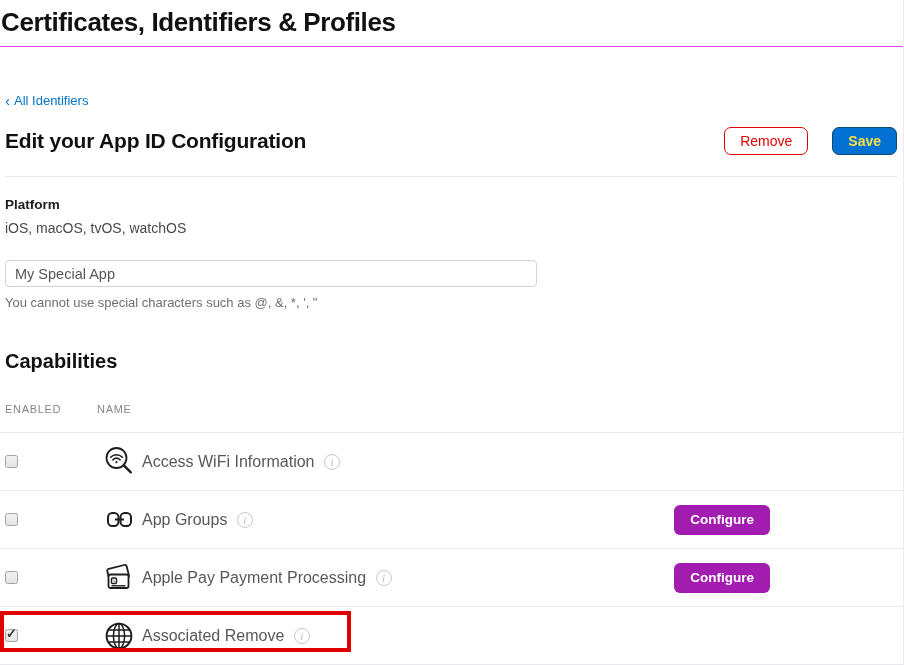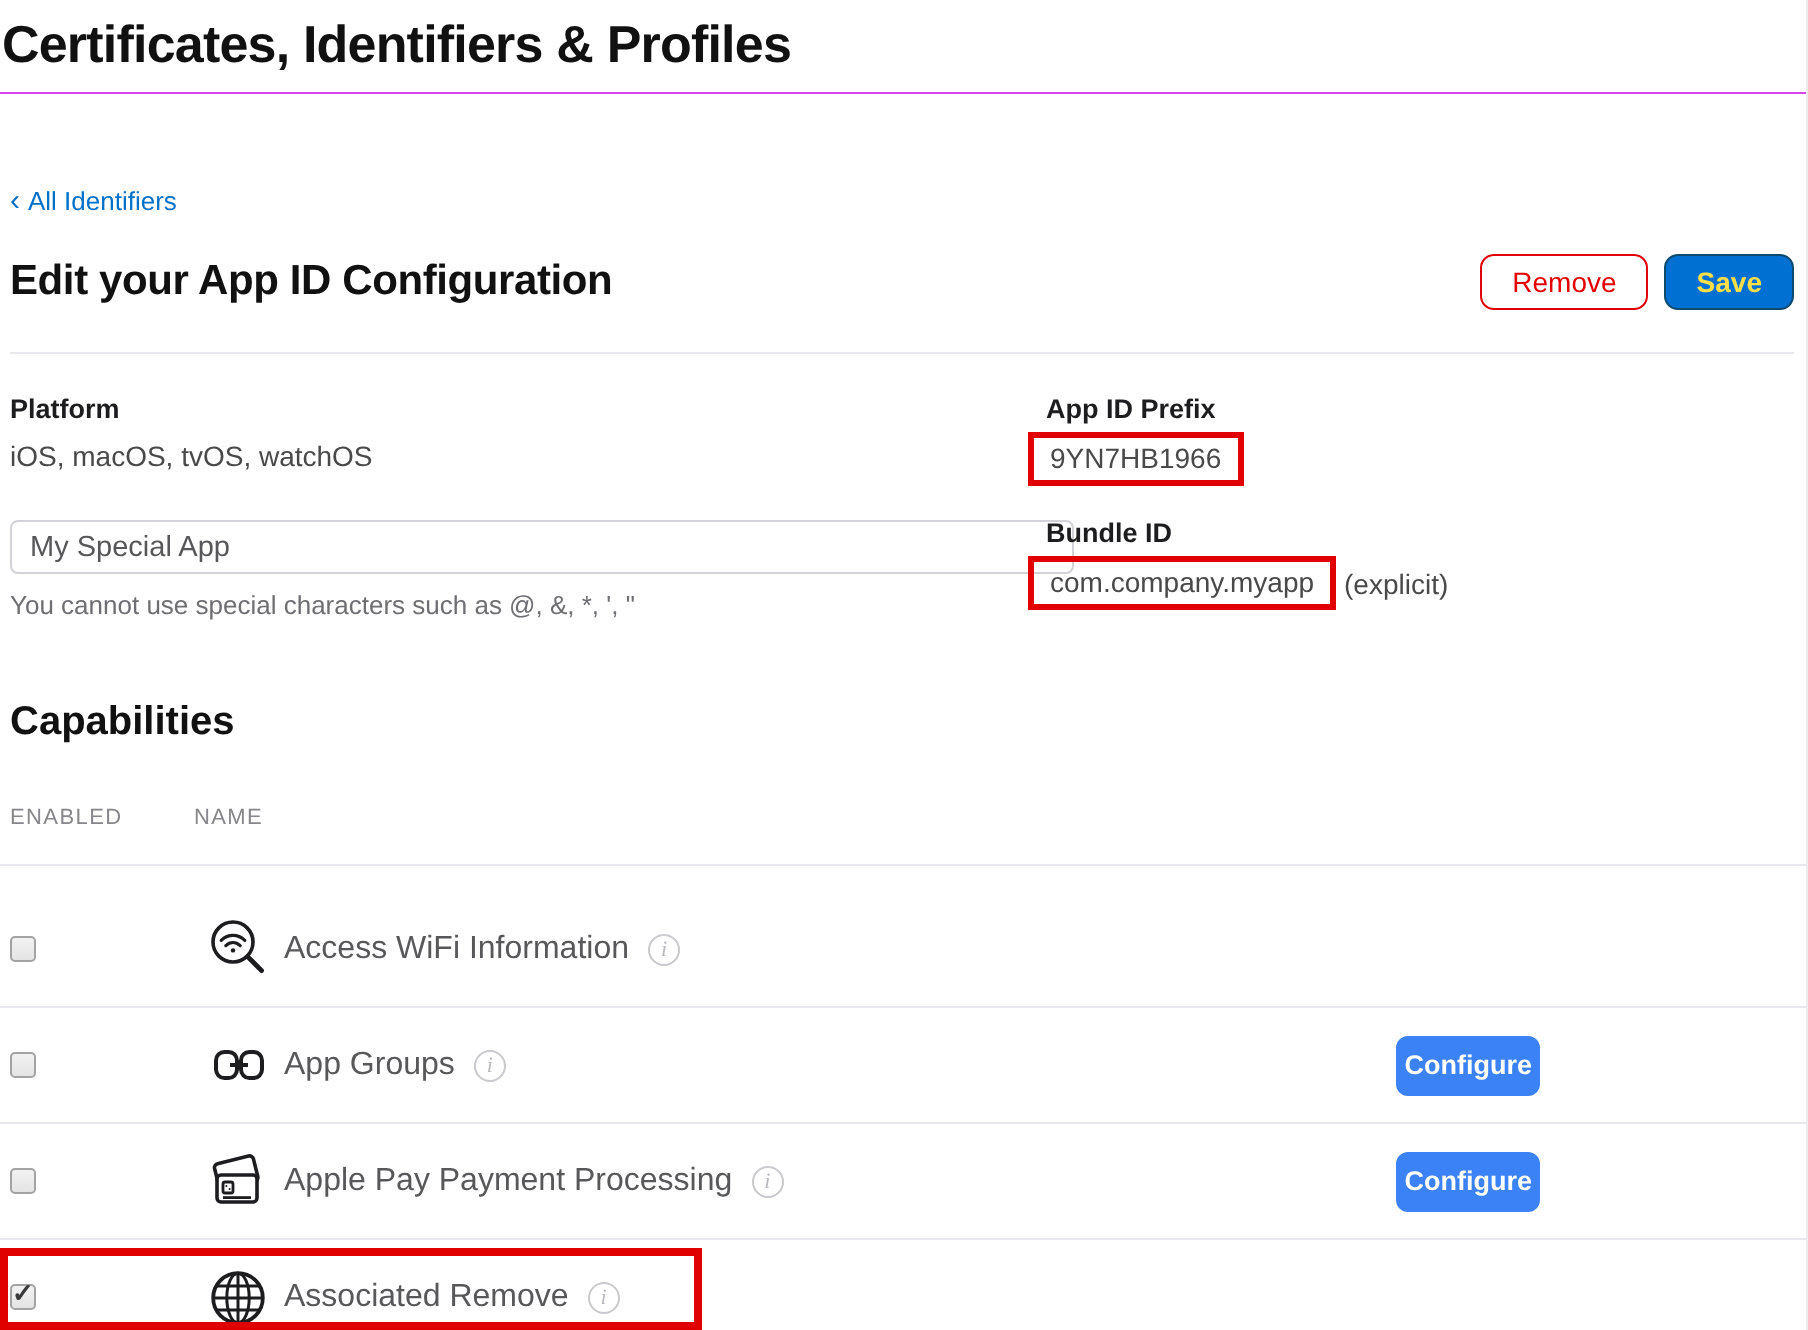--- a/index.html
+++ b/index.html
@@ -31,21 +31,21 @@
   .back-link .chev { font-size: 15px; line-height: 1; }
 
   
   .edit-header {
     display: flex; align-items: center; justify-content: space-between;
     margin: 17px 6px 18px 5px;
     padding-bottom: 21px;
     border-bottom: 1px solid #e8e8ed;
   }
   .edit-header h2 { font-size: 21px; font-weight: 700; letter-spacing: -0.2px; color: #111; }
-  .btn-group { display: flex; gap: 8px; }
+  .btn-group { display: flex; gap: 24px; }
   .btn {
     font-family: "Liberation Sans", sans-serif;
     font-size: 14px; border-radius: 7px; padding: 5px 15px; height: 28px;
     cursor: pointer; line-height: 1.2;
   }
   .btn-remove { background: #fff; border: 1px solid #e30000; color: #e30000; }
   .btn-save { background: #0070d2; border: 1px solid #0c4a6e; color: #fde047; font-weight: 700; }
 
   
   .form-grid {
@@ -70,21 +70,21 @@
     padding: 2px 8px 3px 8px;
     margin-left: -9px;
   }
   .prefix-box { margin-top: 4px; }
   .bundle-line { margin-top: 4px; display: flex; align-items: center; }
   .bundle-suffix { font-size: 14px; color: #494949; margin-left: 4px; }
 
   
   .capabilities-title { font-size: 20px; font-weight: 700; margin: 40px 0 0 5px; color: #111; }
   .table-head {
-    display: flex; margin: 30px 0 13px 0; padding: 0 0 17px 5px;
+    display: flex; margin: 30px 0 0 0; padding: 0 0 17px 5px;
     border-bottom: 1px solid #e8e8ed;
     font-size: 11px; color: #86868b; letter-spacing: 0.7px;
   }
   .th-enabled { width: 92px; }
 
   .cap-row {
     position: relative;
     height: 58px; display: flex; align-items: center;
     border-bottom: 1px solid #e8e8ed;
     padding-left: 5px;
@@ -93,23 +93,23 @@
   .cell-icon { width: 44px; display: flex; align-items: center; justify-content: center; }
   .cap-name { font-size: 16px; color: #58585b; margin-left: 1px; }
   .info-icon {
     width: 16px; height: 16px; border: 1px solid #c9c9ce; border-radius: 50%;
     color: #b9b9be; font-size: 11px; font-family: "Liberation Serif", serif; font-style: italic;
     display: inline-flex; align-items: center; justify-content: center;
     margin-left: 10px; padding-right: 1px;
   }
   .btn-configure {
     margin-left: auto; margin-right: 133px;
-    background: #3b82f6; color: #fff; border: none; border-radius: 6px;
-    font-family: "Liberation Sans", sans-serif;
-    font-size: 13.5px; font-weight: 700; padding: 7px 4px; height: 30px;
+    background: #a21caf; color: #fff; border: none; border-radius: 6px;
+    font-family: "Liberation Sans", sans-serif;
+    font-size: 13.5px; font-weight: 700; padding: 7px 16px; height: 30px;
     cursor: pointer;
   }
 
   .checkbox {
     width: 13px; height: 13px;
     background: linear-gradient(#f2f2f2, #e4e4e4);
     border: 1px solid #a3a3a3; border-radius: 2.5px;
     display: inline-flex; align-items: flex-end; justify-content: center;
     position: relative; cursor: pointer;
   }
@@ -158,37 +158,20 @@
     <div class="field-block">
       <div class="field-label">Platform</div>
       <div class="field-value">iOS, macOS, tvOS, watchOS</div>
     </div>
     <div class="field-block">
       <input class="desc-input" type="text" value="My Special App" style="">
       <div class="helper-text">You cannot use special characters such as @, &amp;, *, ', "</div>
     </div>
   </div>
 
-  <div>
-    <div class="field-block">
-      <div class="field-label">App ID Prefix</div>
-      <div class="field-value prefix-box red-box">
-        <span>9YN7HB1966</span>
-      </div>
-    </div>
-    <div class="field-block" style="margin-top:16px;">
-      <div class="field-label">Bundle ID</div>
-      <div class="bundle-line">
-        <span class="field-value red-box" style="margin-top:0;">
-          <span>com.company.myapp</span>
-        </span>
-        <span class="bundle-suffix">(explicit)</span>
-      </div>
-    </div>
-  </div>
 </div>
 
 <h2 class="capabilities-title">Capabilities</h2>
 
 <div class="table-head">
   <span class="th-enabled">ENABLED</span>
   <span>NAME</span>
 </div>
 
 <div id="cap-rows">

